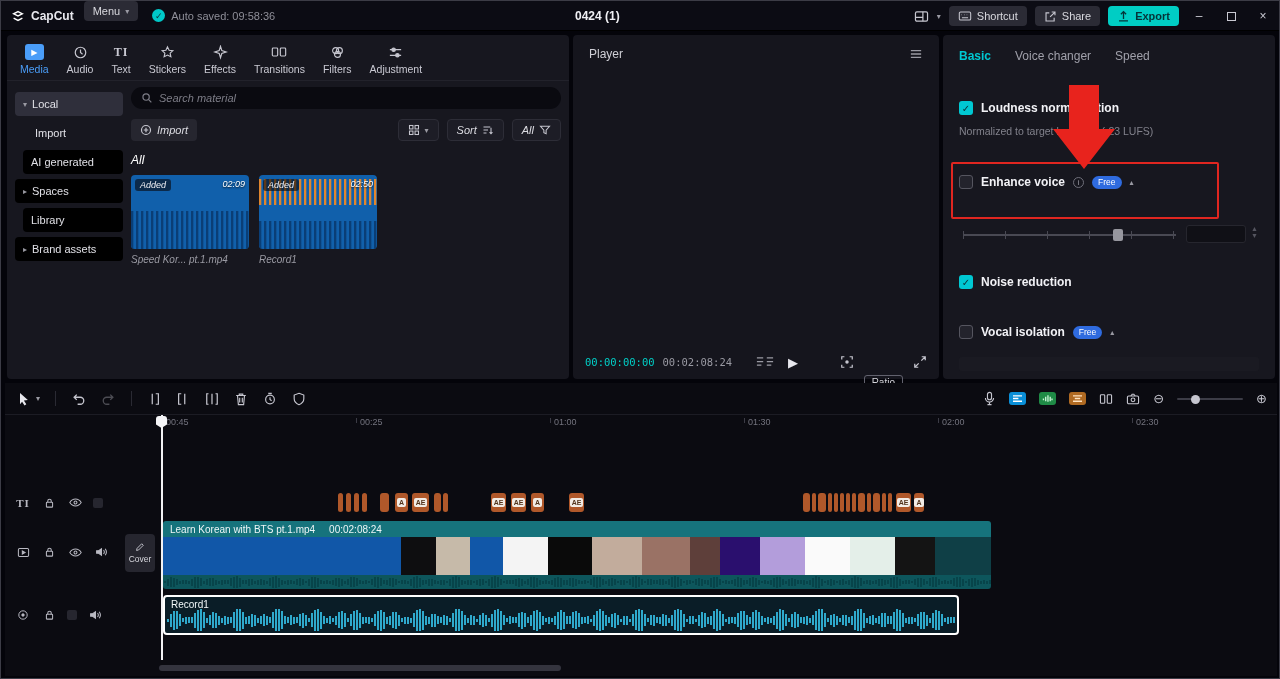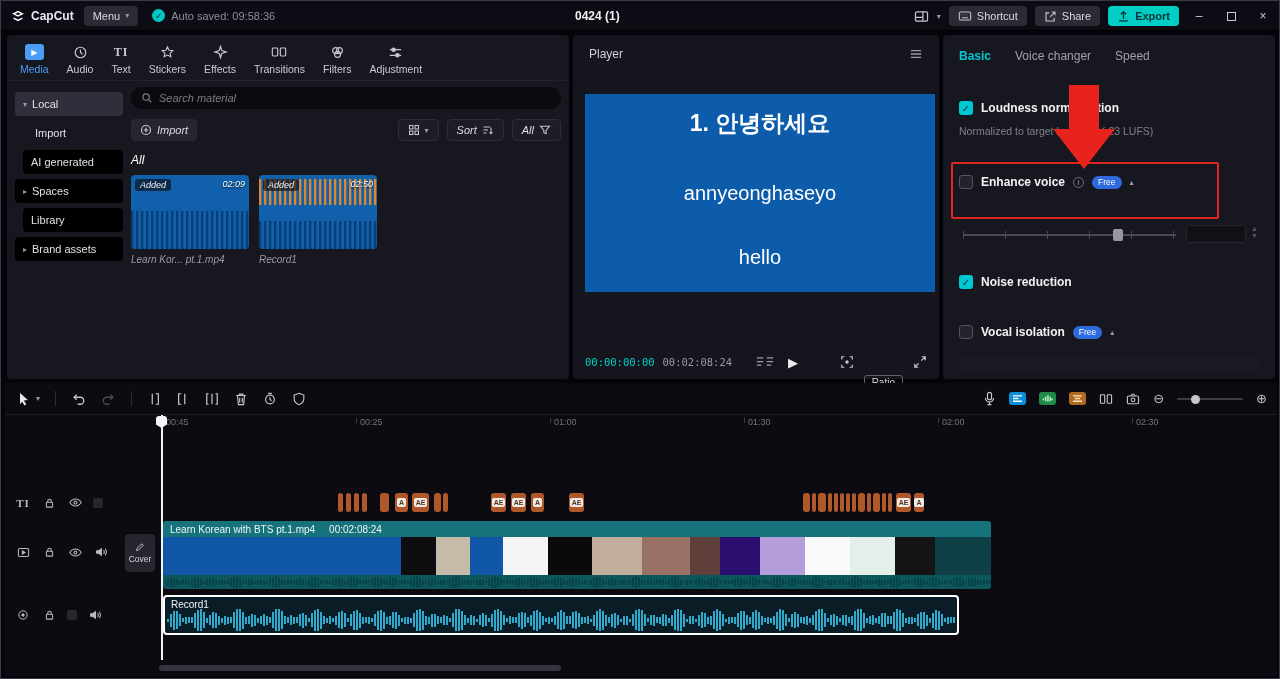--- a/index.html
+++ b/index.html
@@ -5,21 +5,21 @@
   *{margin:0;padding:0;box-sizing:border-box;font-family:"Liberation Sans","DejaVu Sans",sans-serif;}
   html,body{width:1280px;height:679px;background:#04040a;overflow:hidden;}
   body{position:relative;color:#e8e8ee;font-size:12px;}
   button{border:none;background:none;font:inherit;color:inherit;cursor:pointer;}
   input{border:none;outline:none;background:transparent;font:inherit;color:#d8d8de;}
   svg{display:block;}
   .window{position:absolute;inset:0;border:1px solid #3c3c46;background:#04040a;}
   .icon{display:inline-flex;align-items:center;justify-content:center;color:#c6c6cf;flex:none;}
   .caret{font-size:8px;color:#9a9aa3;}
   
-  .titlebar{position:absolute;top:0;left:0;right:0;height:30px;background:#0c0c14;display:flex;align-items:center;border-bottom:1px solid #000;}
+  .titlebar{position:absolute;top:0;left:0;right:0;height:30px;background:#0c0c14;display:flex;border-bottom:1px solid #000;}
   .logo{display:flex;align-items:center;gap:6px;padding:0 10px;font-weight:bold;font-size:12px;}
   .tb-btn{height:20px;background:#2b2b35;border-radius:4px;display:flex;align-items:center;gap:5px;padding:0 9px;font-size:11px;color:#d8d8de;}
   .autosave{display:flex;align-items:center;gap:6px;margin-left:14px;color:#8e8e98;font-size:11px;}
   .save-dot{width:13px;height:13px;border-radius:50%;background:#00c8c8;color:#06343a;font-size:9px;display:inline-flex;align-items:center;justify-content:center;font-weight:bold;}
   .proj-title{position:absolute;left:574px;top:8px;font-size:12px;font-weight:bold;color:#f0f0f4;}
   .tb-right{position:absolute;right:4px;top:0;height:30px;display:flex;align-items:center;gap:8px;}
   .export-btn{background:#00cdc4;color:#053338;font-weight:bold;}
   .win-ctrl{width:24px;height:30px;display:inline-flex;align-items:center;justify-content:center;color:#c9c9d2;font-size:12px;}
   .maxbox{width:9px;height:9px;border:1px solid #c9c9d2;display:inline-block;}
   
@@ -327,21 +327,21 @@
         </button>
       </div>
       <div class="sec-label">All</div>
       <div class="cards">
         <div class="card">
           <div class="thumb">
             <div class="bwave"></div>
             <span class="badge-added">Added</span>
             <span class="dur">02:09</span>
           </div>
-          <div class="name">Learn Kor... pt.1.mp4</div>
+          <div class="name">Speed Kor... pt.1.mp4</div>
         </div>
         <div class="card">
           <div class="thumb">
             <div class="owave"></div>
             <div class="bwave" style="height:28px;"></div>
             <span class="badge-added">Added</span>
             <span class="dur">02:50</span>
           </div>
           <div class="name">Record1</div>
         </div>
@@ -350,25 +350,20 @@
   </div>
 
   <div class="player-panel">
     <div class="player-head">
       <span>Player</span>
       <span class="icon">
         <svg width="14" height="12" viewBox="0 0 16 14" fill="none" stroke="#9a9aa3" stroke-width="1.5">
             <path d="M2 3h12M2 7h12M2 11h12"></path>
           </svg>
       </span>
-    </div>
-    <div class="video">
-      <div class="cap" style="top:14px;font-size:23px;font-weight:bold;">1. 안녕하세요</div>
-      <div class="cap" style="top:88px;font-size:20px;">annyeonghaseyo</div>
-      <div class="cap" style="top:152px;font-size:20px;">hello</div>
     </div>
     <div class="pcontrols">
       <span class="time-cur">00:00:00:00</span>
       <span class="time-tot">00:02:08:24</span>
       <span class="icon" style="margin-left:24px;">
         <svg width="18" height="12" viewBox="0 0 20 13" fill="none" stroke="#9a9aa3" stroke-width="1.4">
             <path d="M1 2h7M1 6h7M1 10h5M12 2h7M12 6h7M12 10h5"></path>
           </svg>
       </span>
       <span class="icon" style="margin-left:14px;color:#e8e8ee;font-size:13px;">▶</span>

